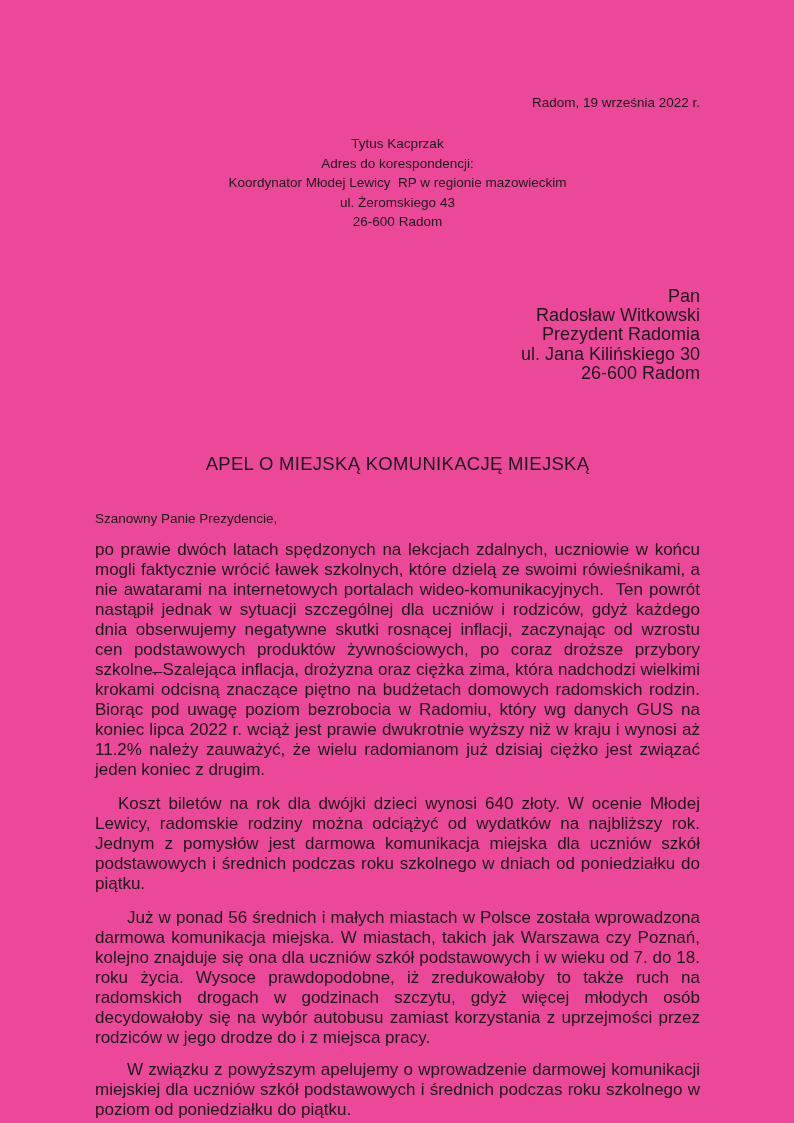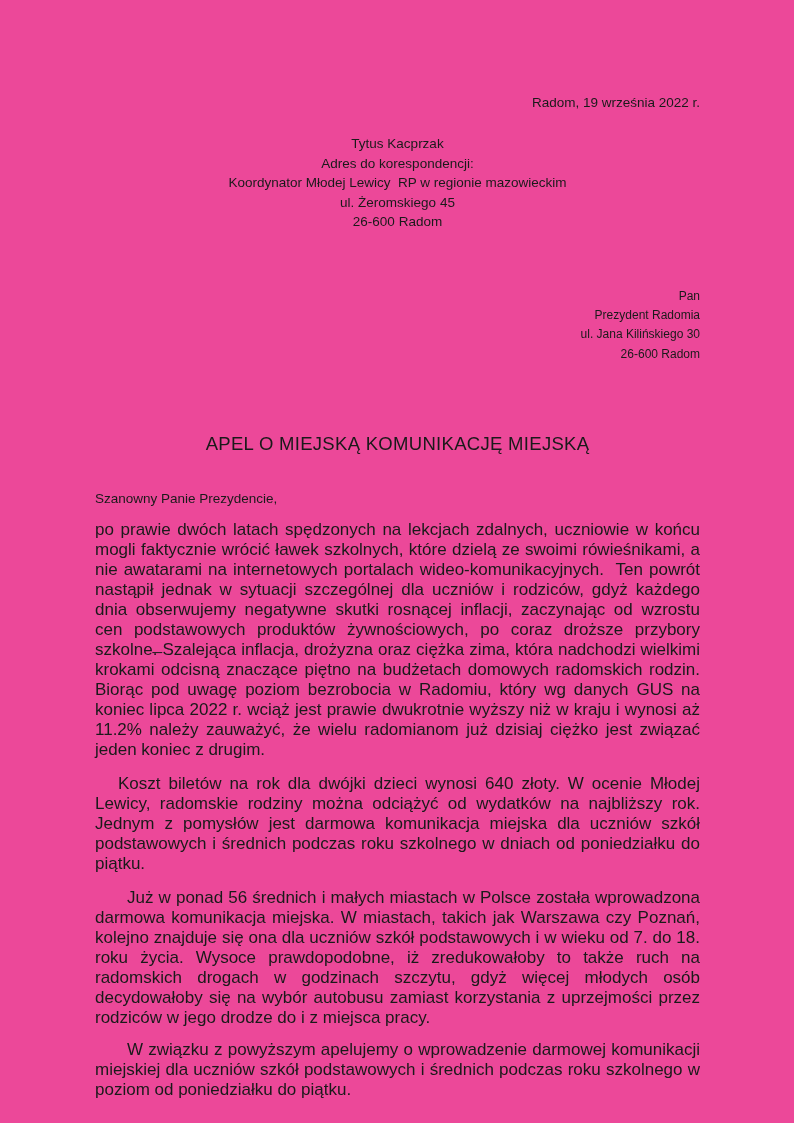--- a/index.html
+++ b/index.html
@@ -24,21 +24,21 @@
     line-height: 20px;
   }
   .sender-block {
     margin-top: 21px;
     font-size: 13.5px;
     line-height: 19.5px;
     text-align: center;
   }
   .recipient-block {
     margin-top: 55px;
-    font-size: 12px;
+    font-size: 18px;
     line-height: 19.4px;
     text-align: right;
   }
   .letter-title {
     margin: 66px 0 0 0;
     padding: 0;
     text-align: center;
     font-size: 18.5px;
     font-weight: 400;
     line-height: 27px;
@@ -64,26 +64,27 @@
 <body>
 
 <div class="page">
 
   <div class="date-line">Radom, 19 września 2022 r.</div>
 
   <div class="sender-block">
     <div>Tytus Kacprzak</div>
     <div>Adres do korespondencji:</div>
     <div>Koordynator Młodej Lewicy&nbsp; RP w regionie mazowieckim</div>
-    <div>ul. Żeromskiego 45</div>
+    <div>ul. Żeromskiego 43</div>
     <div>26-600 Radom</div>
   </div>
 
   <div class="recipient-block">
     <div>Pan</div>
+    <div>Radosław Witkowski</div>
     <div>Prezydent Radomia</div>
     <div>ul. Jana Kilińskiego 30</div>
     <div>26-600 Radom</div>
   </div>
 
   <h1 class="letter-title">APEL O MIEJSKĄ KOMUNIKACJĘ MIEJSKĄ</h1>
 
   <div class="salutation">Szanowny Panie Prezydencie,</div>
 
   <p class="body-par par-1">po prawie dwóch latach spędzonych na lekcjach zdalnych, uczniowie w końcu mogli faktycznie wrócić ławek szkolnych, które dzielą ze swoimi rówieśnikami, a nie awatarami na internetowych portalach wideo-komunikacyjnych.&nbsp; Ten powrót nastąpił jednak w sytuacji szczególnej dla uczniów i rodziców, gdyż każdego dnia obserwujemy negatywne skutki rosnącej inflacji, zaczynając od wzrostu cen podstawowych produktów żywnościowych, po coraz droższe przybory szkolne.̶ Szalejąca inflacja, drożyzna oraz ciężka zima, która nadchodzi wielkimi krokami odcisną znaczące piętno na budżetach domowych radomskich rodzin. Biorąc pod uwagę poziom bezrobocia w Radomiu, który wg danych GUS na koniec lipca 2022 r. wciąż jest prawie dwukrotnie wyższy niż w kraju i wynosi aż 11.2% należy zauważyć, że wielu radomianom już dzisiaj ciężko jest związać jeden koniec z drugim.</p>

